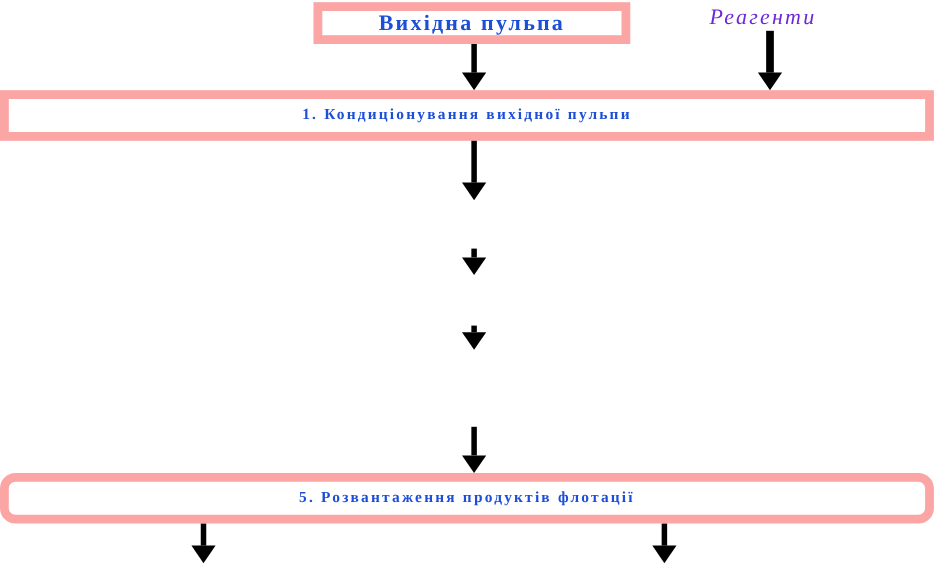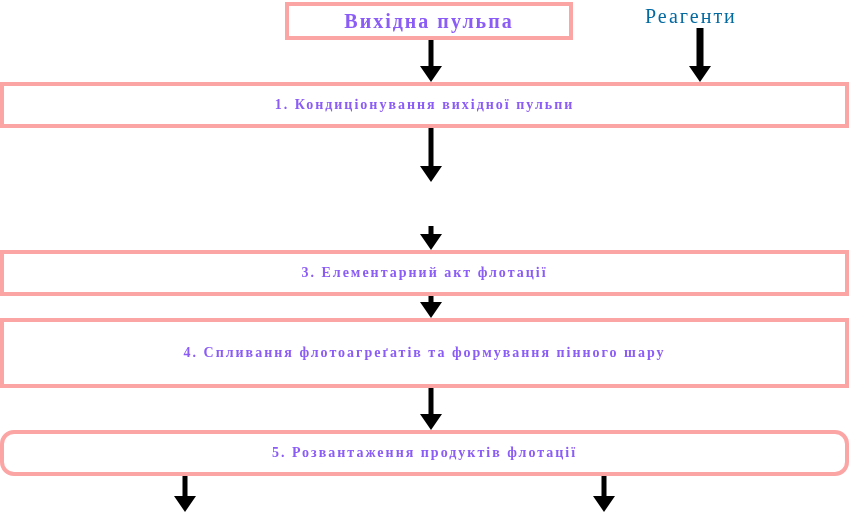--- a/index.html
+++ b/index.html
@@ -15,29 +15,29 @@
     overflow: hidden;
   }
   .canvas {
     position: relative;
     width: 857px;
     height: 512px;
   }
   .box {
     position: absolute;
     box-sizing: border-box;
-    border: 4px solid #fca5a5;
+    border: 8px solid #fca5a5;
     background: #ffffff;
     display: flex;
     align-items: center;
     justify-content: center;
     text-align: center;
     font-weight: bold;
     letter-spacing: 2px;
-    color: #8b5cf6;
+    color: #1d4ed8;
     line-height: 1.25;
   }
   .top-box {
     left: 285px;
     top: 2px;
     width: 288px;
     height: 38px;
     font-size: 20px;
   }
   .wide-box {
@@ -49,22 +49,23 @@
   .b2 { top: 182px; height: 44px; }
   .b3 { top: 250px; height: 46px; }
   .b4 { top: 318px; height: 70px; }
   .b5 { top: 430px; height: 46px; border-radius: 14px; }
   .b4 .label { padding: 0 20px; }
 
   .free-label {
     position: absolute;
     font-size: 20px;
     letter-spacing: 2px;
-    color: #0369a1;
+    color: #6d28d9;
     white-space: nowrap;
+    font-style: italic;
   }
   .reagents-label {
     left: 645px;
     top: 5px;
   }
 
   
   .arrow {
     position: absolute;
   }
@@ -135,32 +136,26 @@
     <div class="shaft"></div>
     <div class="head"></div>
   </div>
 
 
   <div class="arrow a-2to3">
     <div class="shaft"></div>
     <div class="head"></div>
   </div>
 
-  <div class="box wide-box b3">
-    <span class="label">3. Елементарний акт флотації</span>
-  </div>
 
   <div class="arrow a-3to4">
     <div class="shaft"></div>
     <div class="head"></div>
   </div>
 
-  <div class="box wide-box b4">
-    <span class="label">4. Спливання флотоагреґатів та формування пінного шару</span>
-  </div>
 
   <div class="arrow a-4to5">
     <div class="shaft"></div>
     <div class="head"></div>
   </div>
 
   <div class="box wide-box b5">
     <span class="label">5. Розвантаження продуктів флотації</span>
   </div>
 

